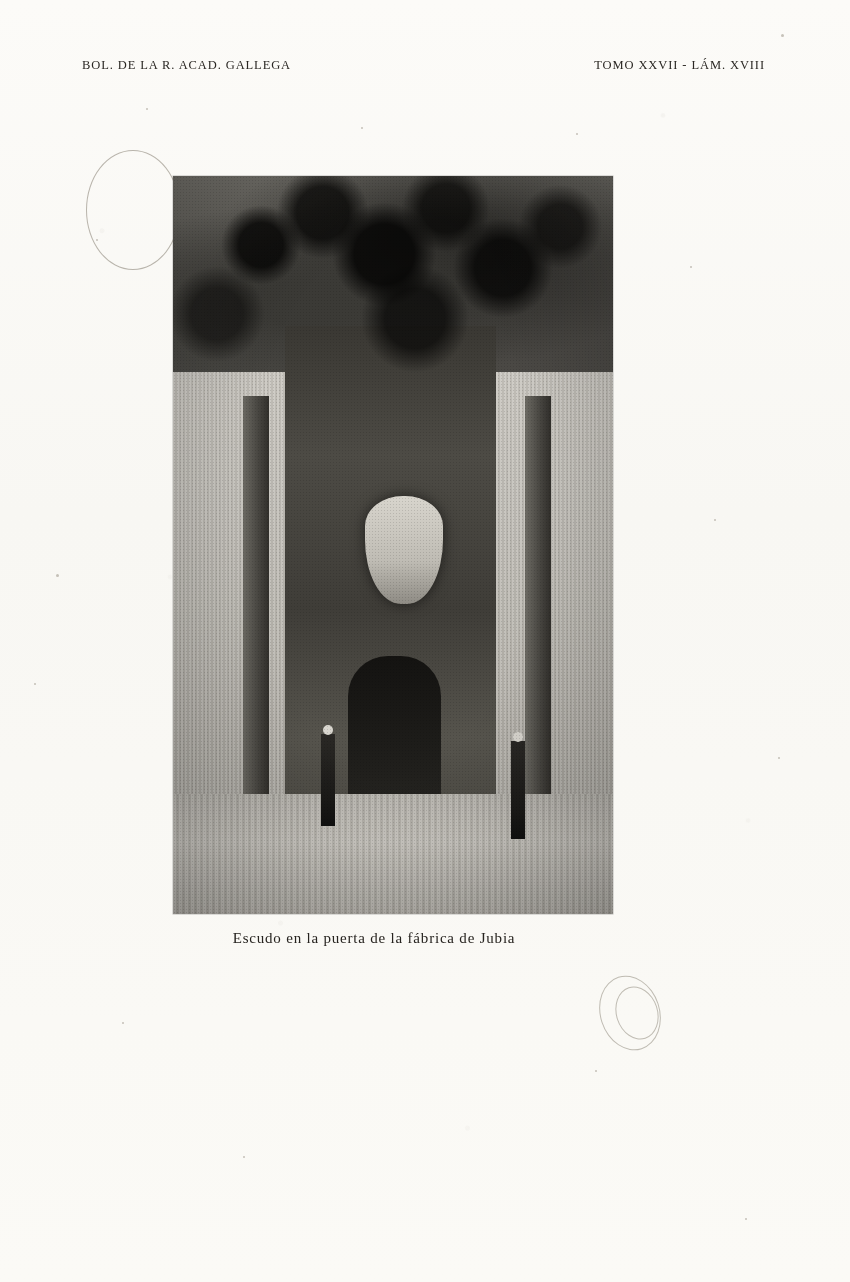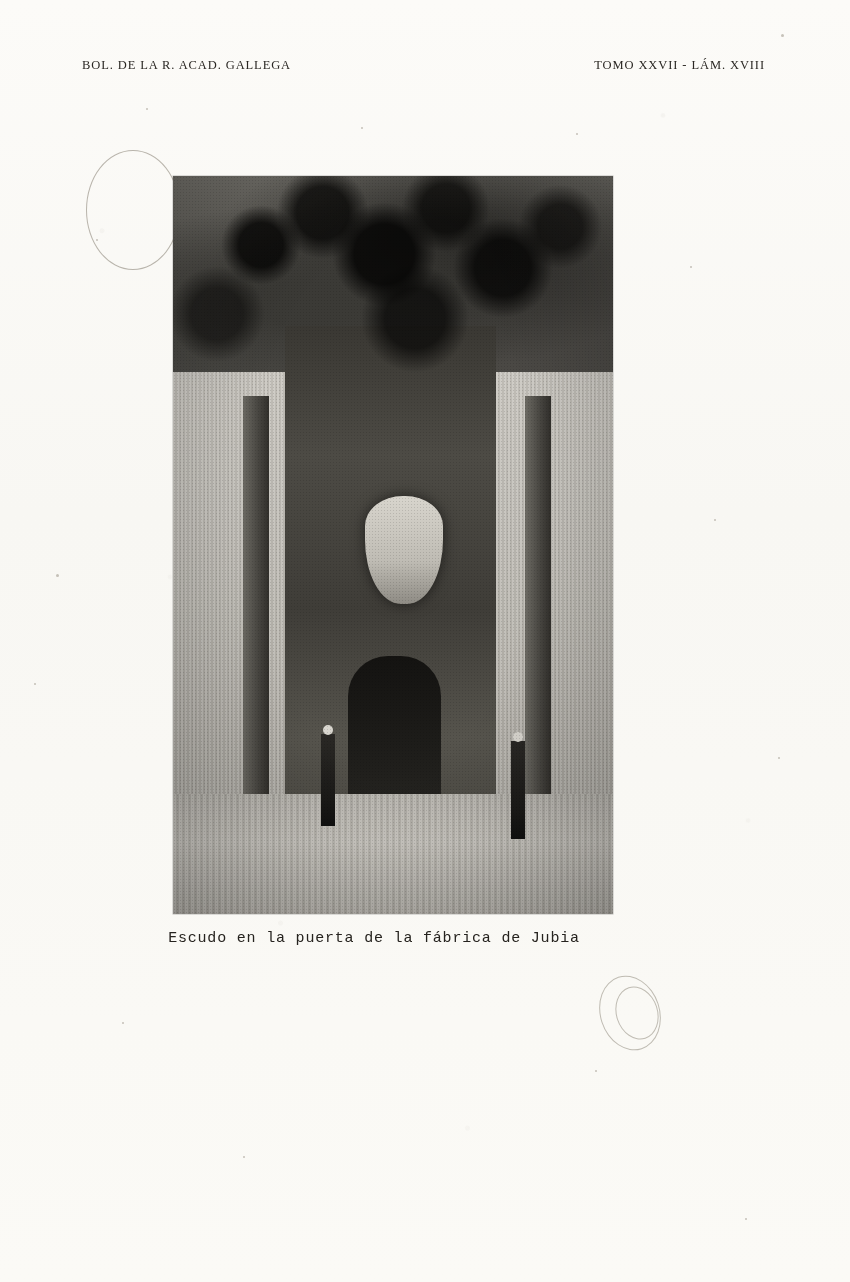--- a/index.html
+++ b/index.html
@@ -186,21 +186,21 @@
     pointer-events: none;
   }
 
   
   .caption {
     position: absolute;
     top: 930px;
     left: 0;
     width: 748px;
     text-align: center;
-    font-family: Liberation Mono, monospace;
+    font-family: Liberation Serif, serif;
     font-size: 15px;
     letter-spacing: 0.8px;
     color: #26231f;
   }
 
   
   .arc {
     position: absolute;
     border: 1px solid rgba(120,112,98,.45);
     border-radius: 50%;

